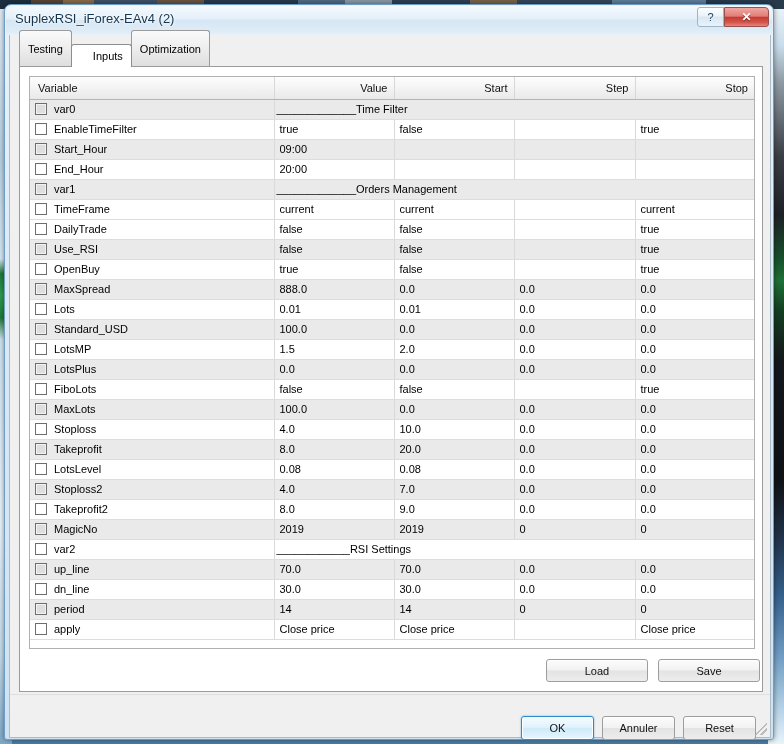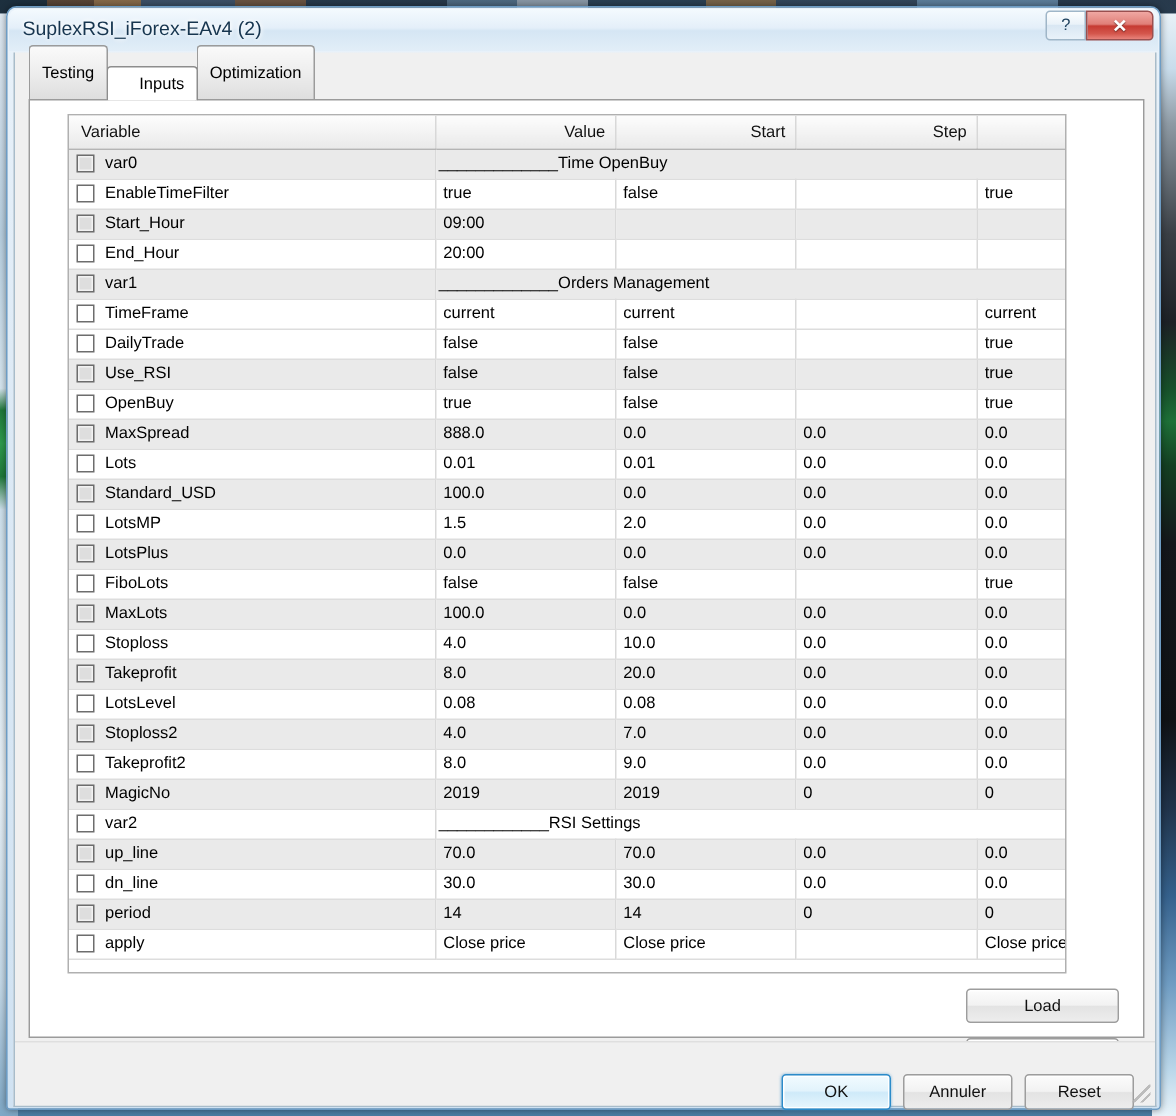--- a/index.html
+++ b/index.html
@@ -117,22 +117,22 @@
   
   #tabpage {
     position: absolute; left: 9px; top: 31px;
     width: 744px; height: 626px;
     background: #ffffff;
     border: 1px solid #9b9b9b;
   }
 
   
   #grid {
-    position: absolute; left: 25px; top: 9px;
-    width: 666px; height: 573px;
+    position: absolute; left: 9px; top: 9px;
+    width: 726px; height: 573px;
     border: 1px solid #b0b0b0;
     background: #ffffff;
     overflow: hidden;
   }
   table.gridtable {
     border-collapse: collapse;
     width: 100%;
     table-layout: fixed;
     font-size: 11px;
     color: #000;
@@ -179,22 +179,22 @@
 
   
   td.sep {
     text-align: right;
     padding-right: 300px;
     letter-spacing: 0;
   }
 
   
   #loadsave {
-    position: absolute; right: 16px; top: 592px;
-    display: flex; gap: 10px; flex-direction: column;
+    position: absolute; right: 2px; top: 592px;
+    display: flex; gap: 10px;
   }
   .btn {
     width: 102px; height: 23px;
     display: flex; align-items: center; justify-content: center;
     font-size: 11px; color: #111;
     border: 1px solid #9d9d9d;
     border-radius: 3px;
     background: linear-gradient(180deg,#fcfcfc 0%, #f2f2f2 48%, #e3e3e3 52%, #ededed 100%);
     box-shadow: inset 0 1px 0 #fff;
   }
@@ -273,21 +273,21 @@
             </tr>
           </thead>
           <tbody id="grid-body">
               <tr class="odd">
                 <td class="c-var">
                   <div class="varcell">
                     <span class="chk"></span>
                     <span class="varname">var0</span>
                   </div>
                 </td>
-                <td colspan="4" class="sep" style="text-align: left; padding-left: 2px;">_____________Time OpenBuy</td>
+                <td colspan="4" class="sep" style="text-align: left; padding-left: 2px;">_____________Time Filter</td>
               </tr>
               <tr class="even">
                 <td class="c-var">
                   <div class="varcell">
                     <span class="chk"></span>
                     <span class="varname">EnableTimeFilter</span>
                   </div>
                 </td>
                 <td class="txt">true</td>
                 <td class="txt">false</td>

